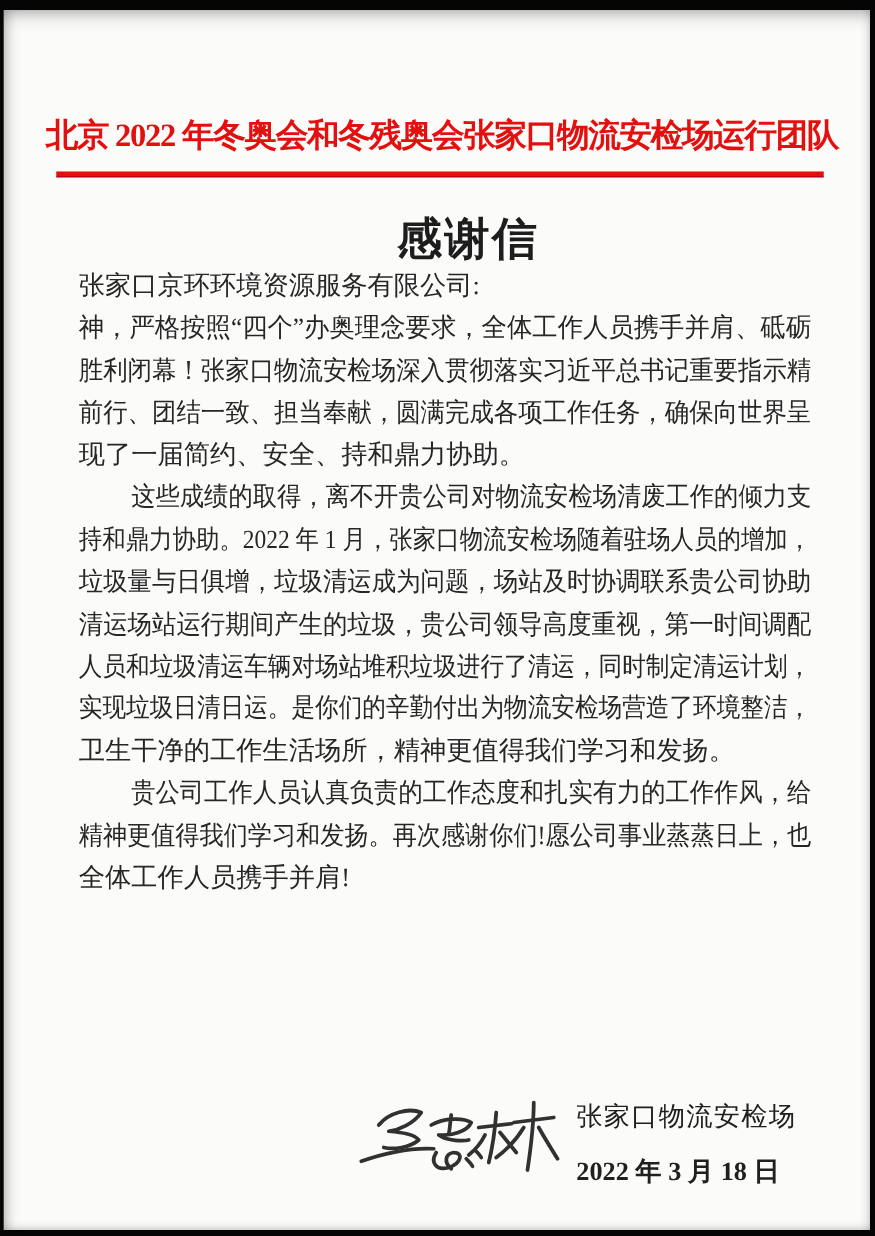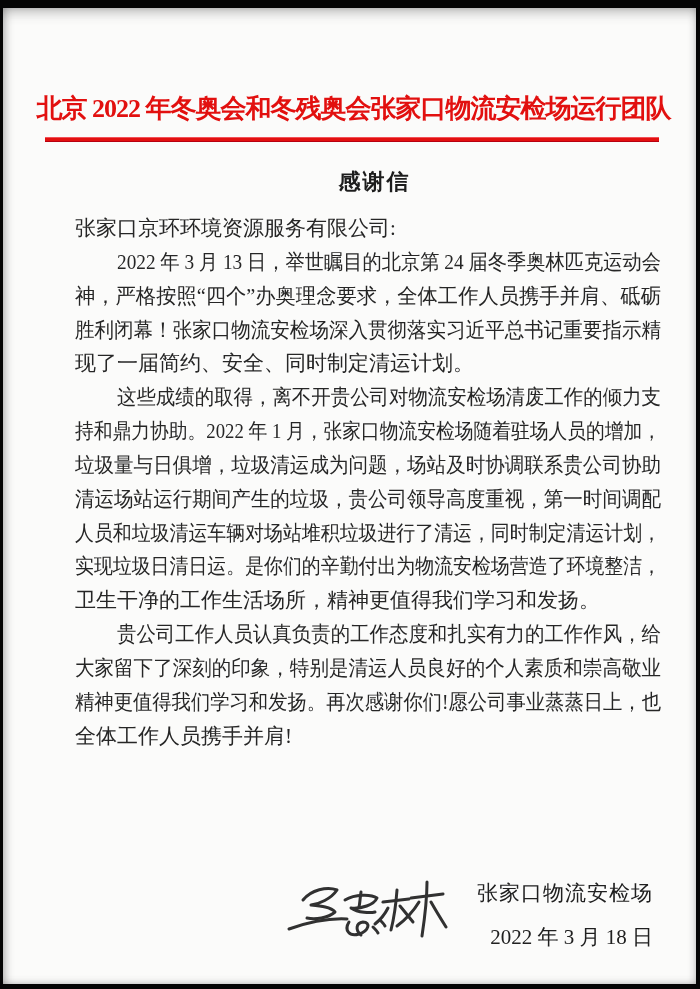--- a/index.html
+++ b/index.html
@@ -10,59 +10,58 @@
                     inset 8px 0 10px -6px rgba(60,60,60,.35),
                     inset -6px 0 8px -6px rgba(60,60,60,.25),
                     inset 0 -6px 8px -6px rgba(60,60,60,.3);}
   .letterhead{position:absolute;top:83px;left:8px;right:0;text-align:center;
               color:var(--red,#e2100f);font-weight:bold;font-size:26px;letter-spacing:-1px;
               font-family:"Liberation Serif","DejaVu Serif",serif;white-space:nowrap;}
   .rule{position:absolute;top:129px;left:42px;width:614px;height:5px;
         background:linear-gradient(180deg,#f25058 0 1px,var(--red,#df0715) 1px 4px,#b80010 4px 5px);}
   .letter-title{position:absolute;top:159px;left:50px;right:0;text-align:center;
                 font-family:"Liberation Sans","DejaVu Sans",sans-serif;
-                font-weight:bold;font-size:22px;color:#1d1d1d;letter-spacing:2px;}
-  .body-block{position:absolute;top:204px;left:72px;width:586px;color:var(--ink,#262626);
+                font-weight:bold;font-size:36px;color:#1d1d1d;letter-spacing:2px;}
+  .body-block{position:absolute;top:204px;left:60px;width:586px;color:var(--ink,#262626);
               font-size:21px;font-family:Liberation Serif, serif;}
   .line{height:33.85px;line-height:33.85px;white-space:nowrap;overflow:visible;}
   .line .tx{display:inline-block;white-space:nowrap;transform-origin:0 50%;}
   .line.ind{padding-left:42px;}
   .sig-svg{position:absolute;left:278px;top:864px;}
-  .sign-block{position:absolute;left:458px;top:872px;width:192px;text-align:right;
+  .sign-block{position:absolute;left:458px;top:872px;width:192px;text-align:left;
               color:#202020;font-size:21px;}
   .sign-org{line-height:26px;letter-spacing:1px;white-space:nowrap;}
-  .sign-date{line-height:26px;margin-top:18px;white-space:nowrap;}
+  .sign-date{line-height:26px;margin-top:18px;white-space:nowrap;font-weight:bold;}
 </style>
 </head>
 <body>
 
 <div class="stage">
   <div class="paper">
 
     <div class="letterhead">北京 2022 年冬奥会和冬残奥会张家口物流安检场运行团队</div>
 
     <div class="rule"></div>
 
     <div class="letter-title">感谢信</div>
 
     <div class="body-block">
         <div class="line"><span class="tx">张家口京环环境资源服务有限公司:</span></div>
-        <div class="line ind"><span class="tx" style="transform: scaleX(0.916983);">2022 年 3 月 13 日，举世瞩目的北京第 24 届冬季奥林匹克运动会</span></div>
         <div class="line"><span class="tx" style="transform: scaleX(0.965951);">神，严格按照“四个”办奥理念要求，全体工作人员携手并肩、砥砺</span></div>
         <div class="line"><span class="tx" style="transform: scaleX(0.930159);">胜利闭幕！张家口物流安检场深入贯彻落实习近平总书记重要指示精</span></div>
-        <div class="line"><span class="tx">现了一届简约、安全、同时制定清运计划。</span></div>
+        <div class="line"><span class="tx" style="transform: scaleX(0.930159);">前行、团结一致、担当奉献，圆满完成各项工作任务，确保向世界呈</span></div>
+        <div class="line"><span class="tx">现了一届简约、安全、持和鼎力协助。</span></div>
         <div class="line ind"><span class="tx" style="transform: scaleX(0.92517);">这些成绩的取得，离不开贵公司对物流安检场清废工作的倾力支</span></div>
         <div class="line"><span class="tx" style="transform: scaleX(0.892952);">持和鼎力协助。2022 年 1 月，张家口物流安检场随着驻场人员的增加，</span></div>
         <div class="line"><span class="tx" style="transform: scaleX(0.930159);">垃圾量与日俱增，垃圾清运成为问题，场站及时协调联系贵公司协助</span></div>
         <div class="line"><span class="tx" style="transform: scaleX(0.930159);">清运场站运行期间产生的垃圾，贵公司领导高度重视，第一时间调配</span></div>
         <div class="line"><span class="tx" style="transform: scaleX(0.900154);">人员和垃圾清运车辆对场站堆积垃圾进行了清运，同时制定清运计划，</span></div>
         <div class="line"><span class="tx" style="transform: scaleX(0.900154);">实现垃圾日清日运。是你们的辛勤付出为物流安检场营造了环境整洁，</span></div>
         <div class="line"><span class="tx">卫生干净的工作生活场所，精神更值得我们学习和发扬。</span></div>
         <div class="line ind"><span class="tx" style="transform: scaleX(0.92517);">贵公司工作人员认真负责的工作态度和扎实有力的工作作风，给</span></div>
-        <div class="line"><span class="tx" style="transform: scaleX(0.930159);">大家留下了深刻的印象，特别是清运人员良好的个人素质和崇高敬业</span></div>
         <div class="line"><span class="tx" style="transform: scaleX(0.919937);">精神更值得我们学习和发扬。再次感谢你们!愿公司事业蒸蒸日上，也</span></div>
         <div class="line"><span class="tx">全体工作人员携手并肩!</span></div>
       </div>
 
     <svg class="sig-svg" width="172" height="74" viewBox="0 0 172 74" fill="none" stroke="#202020" stroke-width="3" stroke-linecap="round" stroke-linejoin="round" opacity="0.92">
       <path d="M22,28 C30,18 46,14 56,18 C50,27 38,32 30,33 C40,34 50,35 54,40 C47,46 34,48 26,46"></path>
       <path d="M8,57 C28,50 48,46 66,47"></path>
       <path d="M80,20 C79,26 79,31 78,35"></path>
       <path d="M64,28 C74,22 90,22 96,26 C93,33 80,37 70,36 C77,41 90,41 94,40"></path>
       <path d="M68,50 C63,58 68,65 78,62 C88,59 90,50 82,50 C75,51 74,58 80,63"></path>

